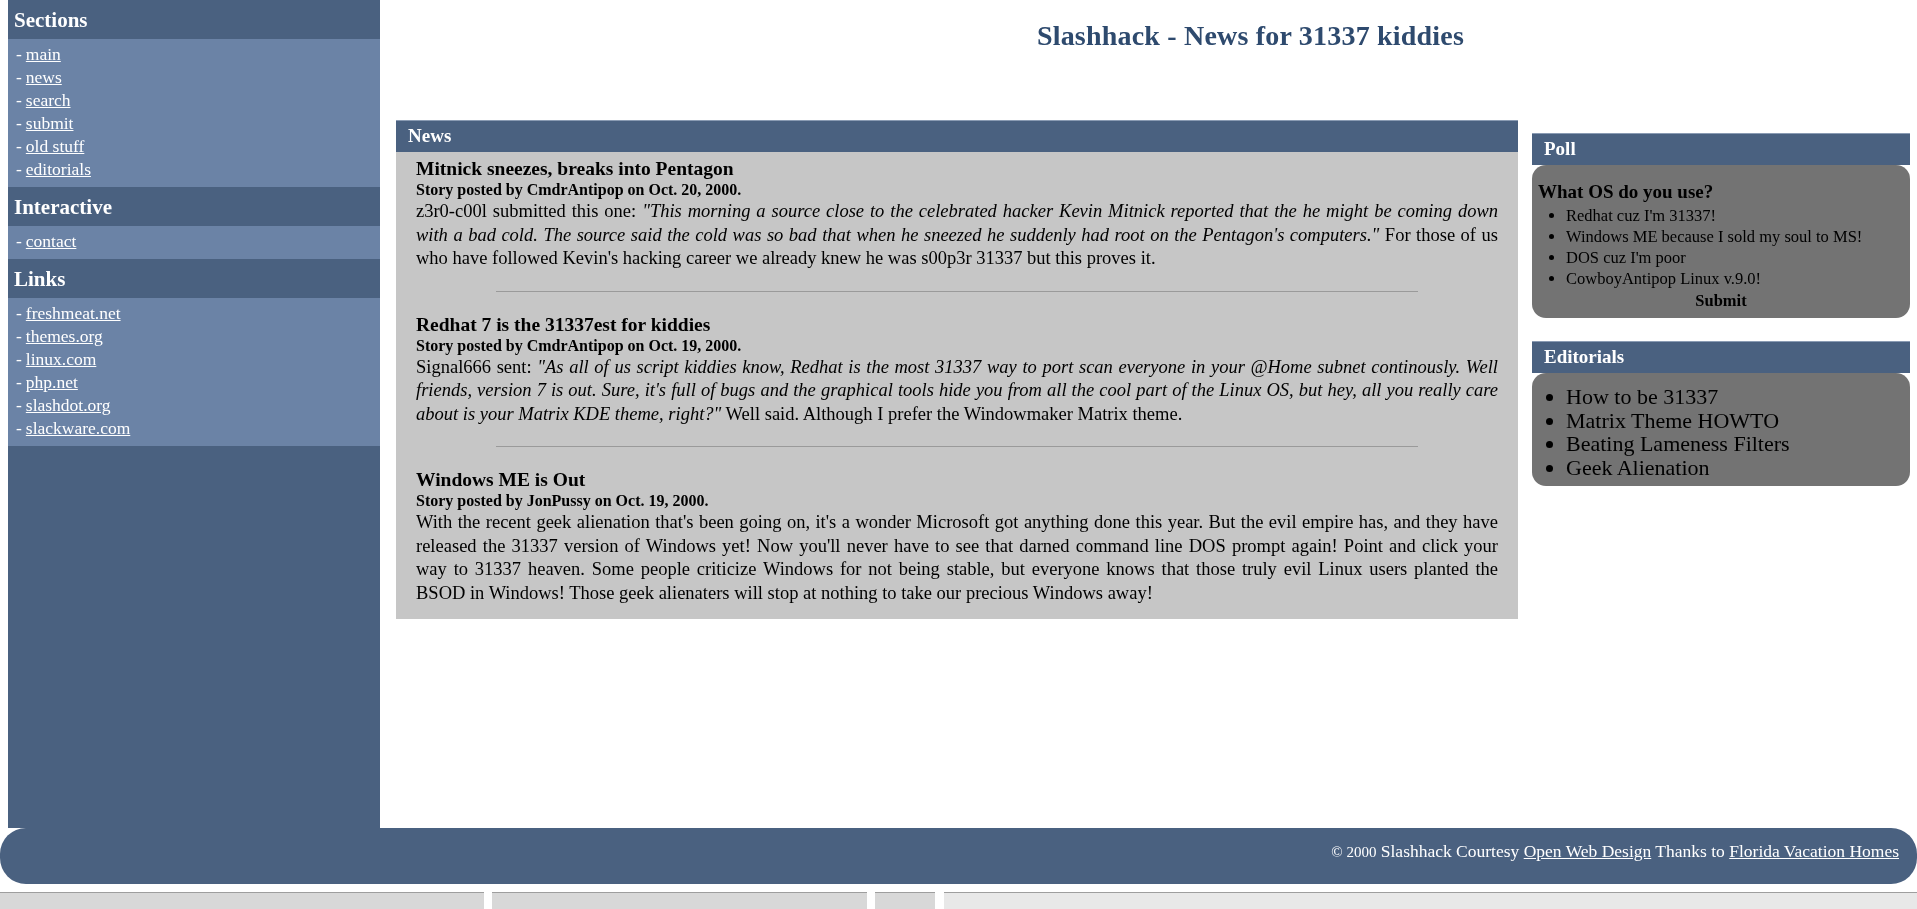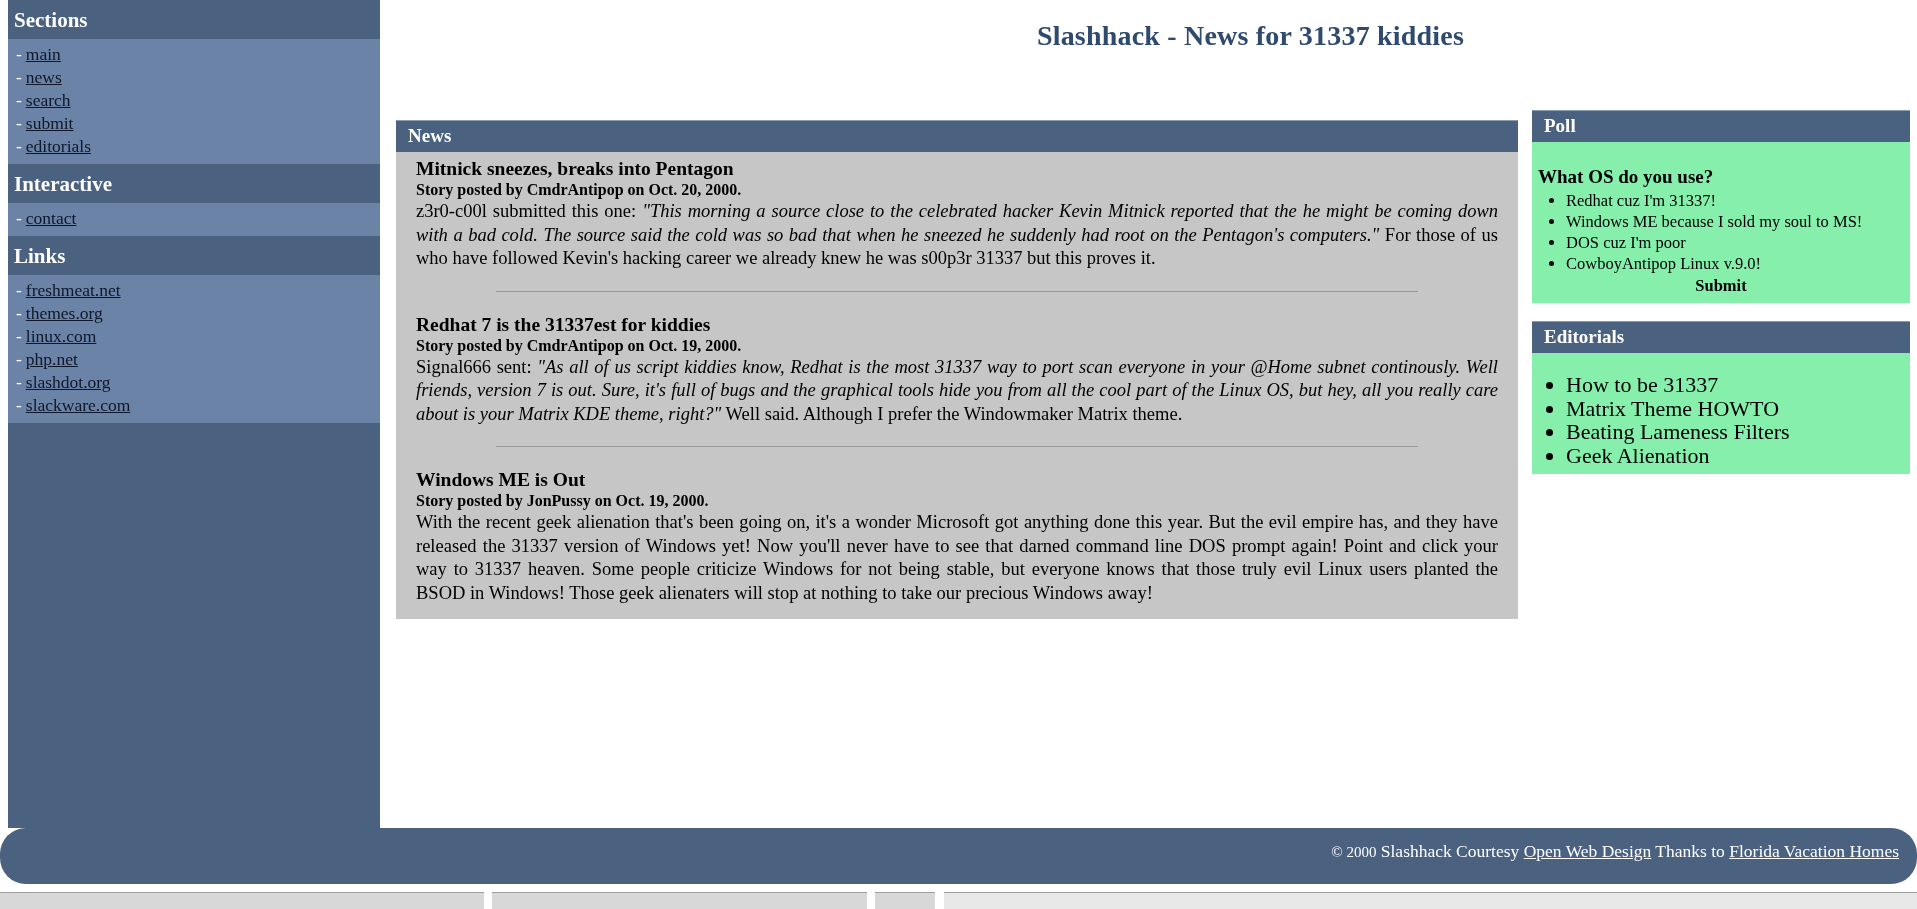--- a/index.html
+++ b/index.html
@@ -39,21 +39,21 @@
   }
   .side-row {
     color: #ffffff;
     font-size: 17.5px;
     line-height: 23px;
     padding-left: 8px;
     white-space: nowrap;
   }
   .side-row .dash { color: #ffffff; padding-right: 4px; }
   .side-row a {
-    color: #0f172a;
+    color: #ffffff;
     text-decoration: underline;
   }
   
   #main {
     position: absolute;
     left: 380px; top: 0;
     width: 1741px;
     height: 828px;
     background: #ffffff;
   }
@@ -111,24 +111,25 @@
     margin: 20px 80px 22px 80px;
     height: 0;
   }
   
   #right-col {
     position: absolute;
     left: 1152px;
     top: 58px;
     width: 378px;
   }
-  .rpanel { margin-bottom: 18px; }
+  .rpanel { margin-bottom: 18px; margin-top: 23px; }
   .rpanel-body {
-    background: #86efac;
-    padding: 20px 0 7px 0;
+    background: #737373;
+    padding: 12px 0 7px 0;
+    border-radius: 14px;
   }
   .poll-q {
     font-size: 19px;
     font-weight: bold;
     padding: 4px 0 2px 6px;
     color: #000;
   }
   ul.poll-list, ul.ed-list {
     margin: 0;
     padding: 0 0 0 34px;
@@ -208,20 +209,23 @@
         <span class="dash">-</span><a href="#">main</a>
       </div>
       <div class="side-row">
         <span class="dash">-</span><a href="#">news</a>
       </div>
       <div class="side-row">
         <span class="dash">-</span><a href="#">search</a>
       </div>
       <div class="side-row">
         <span class="dash">-</span><a href="#">submit</a>
+      </div>
+      <div class="side-row">
+        <span class="dash">-</span><a href="#">old stuff</a>
       </div>
       <div class="side-row">
         <span class="dash">-</span><a href="#">editorials</a>
       </div>
     </div>
 
     <div class="side-head">Interactive</div>
     <div class="side-block">
       <div class="side-row">
         <span class="dash">-</span><a href="#">contact</a>

